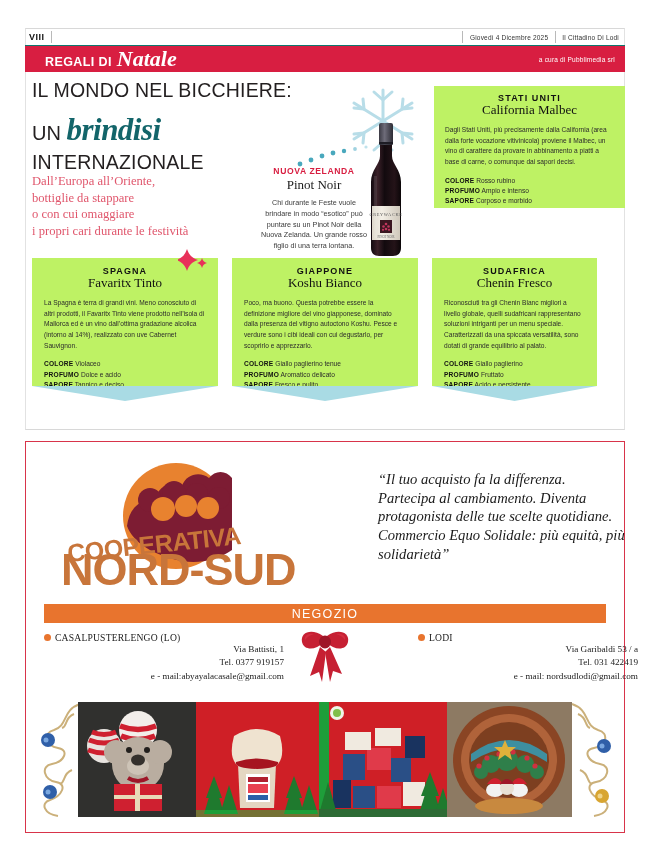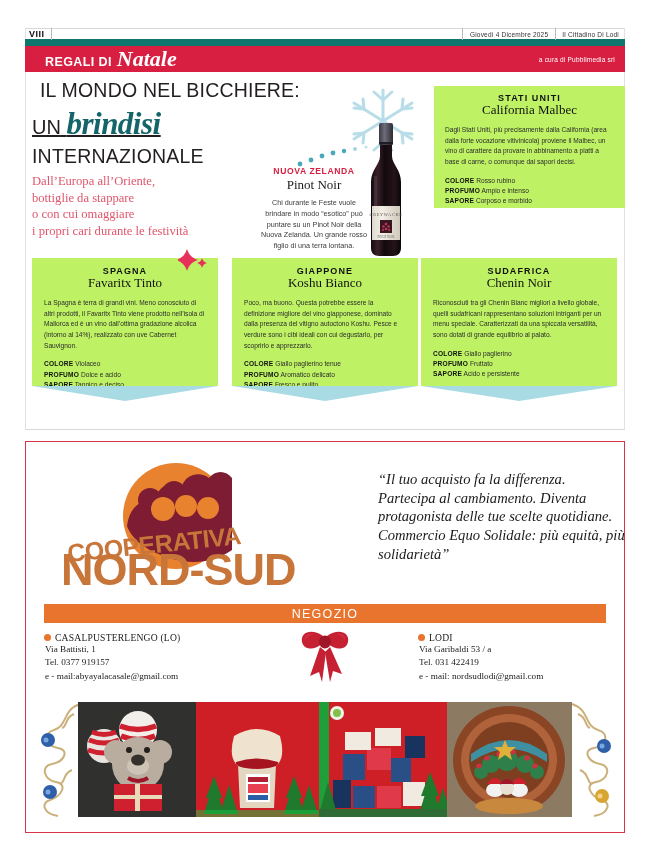--- a/index.html
+++ b/index.html
@@ -14,21 +14,21 @@
   }
   
   .top-frame{
     position:absolute;left:25px;top:28px;width:600px;height:402px;
     border:1px solid #d8d8d8;border-left:1px solid #e2e2e2;border-right:1px solid #e2e2e2;
     background:#fff;box-sizing:border-box;
   }
   .masthead-row{
     position:absolute;left:25px;top:29px;width:600px;height:17px;
     display:flex;align-items:center;box-sizing:border-box;
-    border-bottom:7px solid #0f766e;
+    border-bottom:1px solid #0f766e;
   }
   .folio{
     font-weight:bold;font-size:9px;letter-spacing:.5px;
     padding:0 6px 0 4px;color:#111;
   }
   .mast-sep{width:1px;height:12px;background:#b9b9b9;}
   .mast-flex{flex:1;}
   .mast-date{
     font-size:6.5px;color:#333;padding:0 7px;letter-spacing:.2px;white-space:nowrap;
   }
@@ -52,24 +52,23 @@
     margin-left:auto;padding-right:10px;color:#fff;font-size:6.5px;letter-spacing:.2px;
   }
 
   
   .headline{
     position:absolute;left:32px;top:80px;width:290px;
   }
   .h-l1{
     font-size:19.5px;letter-spacing:.2px;color:#231f20;line-height:1.12;
     font-weight:400;
-    margin-left:8px;
   }
   .h-l2{
-    font-size:20px;color:#231f20;line-height:1.05;margin-top:6px;white-space:nowrap;text-decoration:underline;
+    font-size:20px;color:#231f20;line-height:1.05;margin-top:12px;white-space:nowrap;
   }
   .h-brindisi{
     font-family:"Liberation Serif", serif;font-style:italic;font-weight:bold;
     font-size:31px;color:#13656a;letter-spacing:-.5px;
   }
   .h-l3{
     font-size:19.5px;letter-spacing:.2px;color:#231f20;line-height:1.1;margin-top:6px;
   }
   .deck{
     position:absolute;left:32px;top:173px;width:240px;
@@ -116,21 +115,21 @@
   .bx-body{
     font-size:6.6px;line-height:1.62;color:#2b2b2b;margin-top:7px;text-align:left;
   }
   .bx-specs{margin-top:8px;}
   .bx-spec{font-size:6.6px;line-height:1.55;color:#2b2b2b;}
   .bx-spec b{font-weight:bold;color:#111;letter-spacing:.2px;}
 
   #box-usa{left:434px;top:86px;width:191px;height:122px;padding:7px 11px 0 11px;}
   #box-es{left:32px;top:258px;width:186px;height:128px;padding:8px 12px 0 12px;}
   #box-jp{left:232px;top:258px;width:186px;height:128px;padding:8px 12px 0 12px;}
-  #box-za{left:421px;top:258px;width:196px;height:128px;padding:8px 12px 0 12px;}
+  #box-za{left:432px;top:258px;width:165px;height:128px;padding:8px 12px 0 12px;}
 
   .sparkle{position:absolute;color:#e8315a;}
 
   
   .ad-frame{
     position:absolute;left:25px;top:441px;width:600px;height:392px;
     border:1.5px solid #d8344a;background:#fff;box-sizing:border-box;
   }
   
   .logo-wrap{position:absolute;left:45px;top:458px;width:255px;height:140px;}
@@ -163,21 +162,21 @@
   }
   #contact-casal{left:44px;top:632px;width:240px;}
   #contact-lodi{left:418px;top:632px;width:220px;}
   .c-city{
     font-size:9.6px;letter-spacing:.2px;display:flex;align-items:center;
   }
   .c-dot{
     width:7px;height:7px;border-radius:50%;background:#e8742e;
     display:inline-block;margin-right:4px;flex:0 0 auto;
   }
-  .c-line{font-size:9.2px;line-height:1.45;padding-left:1px;}
+  .c-line{font-size:9.2px;line-height:1.45;padding-left:1px;text-align:right;}
 
   .bow{position:absolute;left:290px;top:626px;width:70px;height:62px;}
 
   .photos{
     position:absolute;left:78px;top:702px;width:494px;height:115px;
     display:flex;gap:0;
   }
   .photo{position:relative;overflow:hidden;}
   .orn-left{position:absolute;left:34px;top:700px;width:52px;height:118px;}
   .orn-right{position:absolute;left:566px;top:700px;width:52px;height:118px;}
@@ -324,21 +323,21 @@
     <div class="bx-specs">
       <div class="bx-spec"><b>COLORE</b> <span>Giallo paglierino tenue</span></div>
       <div class="bx-spec"><b>PROFUMO</b> <span>Aromatico delicato</span></div>
       <div class="bx-spec"><b>SAPORE</b> <span>Fresco e pulito</span></div>
     </div>
   </div>
 
   <div class="box" id="box-za">
     <div class="tail"></div>
     <div class="bx-country">SUDAFRICA</div>
-    <div class="bx-wine">Chenin Noir</div>
+    <div class="bx-wine">Chenin Fresco</div>
     <div class="bx-body">Riconosciuti tra gli Chenin Blanc migliori a livello globale, quelli sudafricani rappresentano soluzioni intriganti per un menu speciale. Caratterizzati da una spiccata versatilità, sono dotati di grande equilibrio al palato.</div>
     <div class="bx-specs">
       <div class="bx-spec"><b>COLORE</b> <span>Giallo paglierino</span></div>
       <div class="bx-spec"><b>PROFUMO</b> <span>Fruttato</span></div>
       <div class="bx-spec"><b>SAPORE</b> <span>Acido e persistente</span></div>
     </div>
   </div>
 
   <svg class="sparkle" style="left:178px;top:248px" width="30" height="26" viewBox="0 0 30 26">
     <path d="M9 1 C11 7 14 10 20 12 C14 14 11 17 9 23 C7 17 4 14 -2 12 C4 10 7 7 9 1 Z" fill="#e8315a"></path>

